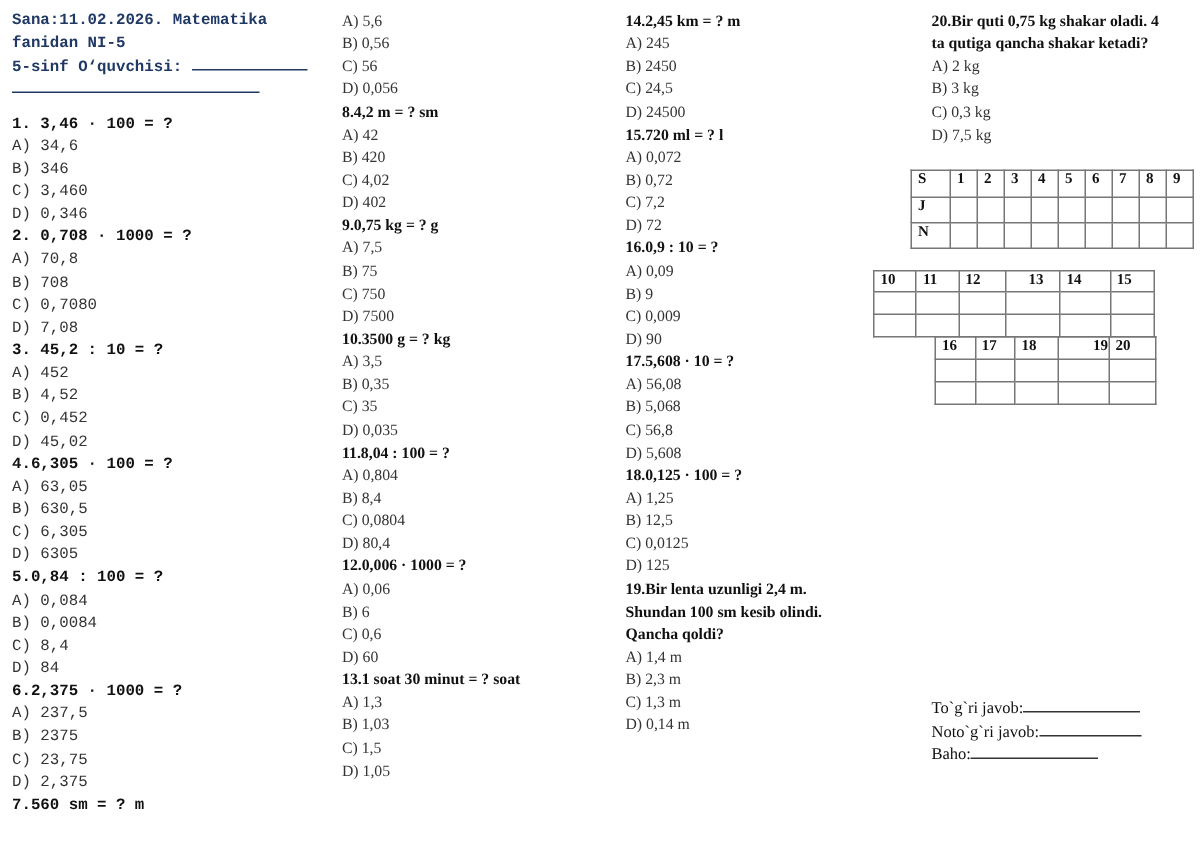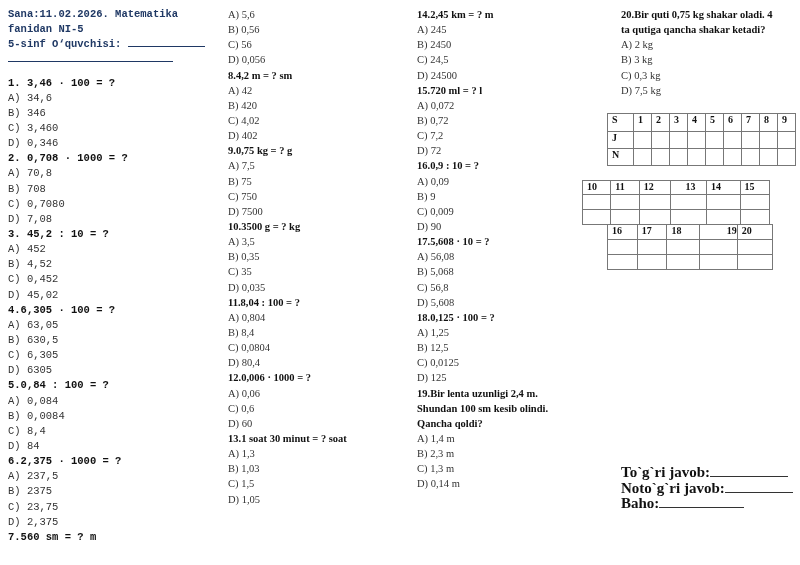--- a/index.html
+++ b/index.html
@@ -6,21 +6,21 @@
   html, body { width: 800px; height: 565px; background: #ffffff; overflow: hidden; }
   body { position: relative; font-family: "Liberation Serif", serif; font-size: 10.5px; color: #222; }
   .col { position: absolute; top: 0; }
   .line { height: 15.15px; line-height: 15.15px; white-space: nowrap; }
   .q { font-weight: bold; color: #111; }
   .opt { color: #333; }
   .hdr { font-weight: bold; color: #1f3864; }
   .blank { display: inline-block; border-bottom: 1px solid #1f3864; vertical-align: baseline; height: 10px; }
   table.grid { position: absolute; border-collapse: collapse; }
   table.grid td { border: 1px solid #777; font-weight: bold; font-size: 10px; color: #111; padding: 0 0 0 4px; vertical-align: top; }
-  .score { position: absolute; left: 621px; font-weight: bold; font-size: 15px; color: #111; line-height: 15.5px; }
+  .score { position: absolute; left: 621px; font-weight: normal; font-size: 11px; color: #111; line-height: 15.5px; }
   .uline { display: inline-block; border-bottom: 1px solid #333; height: 10px; vertical-align: baseline; }
 </style>
 </head>
 <body>
 
 <div class="col" style="left:8px; top:7px; width:195px;font-family:Liberation Mono, monospace;">
   <div class="line hdr">Sana:11.02.2026. Matematika</div>
   <div class="line hdr">fanidan NI-5</div>
   <div class="line hdr"><span>5-sinf O‘quvchisi: </span><span class="blank" style="width:77px;"></span></div>
   <div class="line"><span class="blank" style="width:165px;"></span></div>
@@ -104,20 +104,21 @@
   <div>
     <div class="line q">11.8,04 : 100 = ?</div>
     <div class="line opt">A) 0,804</div>
     <div class="line opt">B) 8,4</div>
     <div class="line opt">C) 0,0804</div>
     <div class="line opt">D) 80,4</div>
   </div>
   <div>
     <div class="line q">12.0,006 · 1000 = ?</div>
     <div class="line opt">A) 0,06</div>
+    <div class="line opt">B) 6</div>
     <div class="line opt">C) 0,6</div>
     <div class="line opt">D) 60</div>
   </div>
   <div>
     <div class="line q">13.1 soat 30 minut = ? soat</div>
     <div class="line opt">A) 1,3</div>
     <div class="line opt">B) 1,03</div>
     <div class="line opt">C) 1,5</div>
     <div class="line opt">D) 1,05</div>
   </div>
@@ -244,21 +245,21 @@
     <td></td>
         <td></td>
         <td></td>
     <td></td>
         <td></td>
         <td></td>
   </tr>
 </tbody>
   </table>
 
-<table class="grid" style="left:607px; top:224px; width:166px;">
+<table class="grid" style="left:623px; top:224px; width:148px;">
   <tbody>
       <tr style="height:15px;">
     <td style="width:27px;">16</td>
     <td style="width:27px;">17</td>
     <td style="width:30px;">18</td>
     <td style="width:34px;text-align:right;">19</td>
     <td style="width:32px;">20</td>
   </tr>
   <tr style="height:15px;">
     <td></td>

